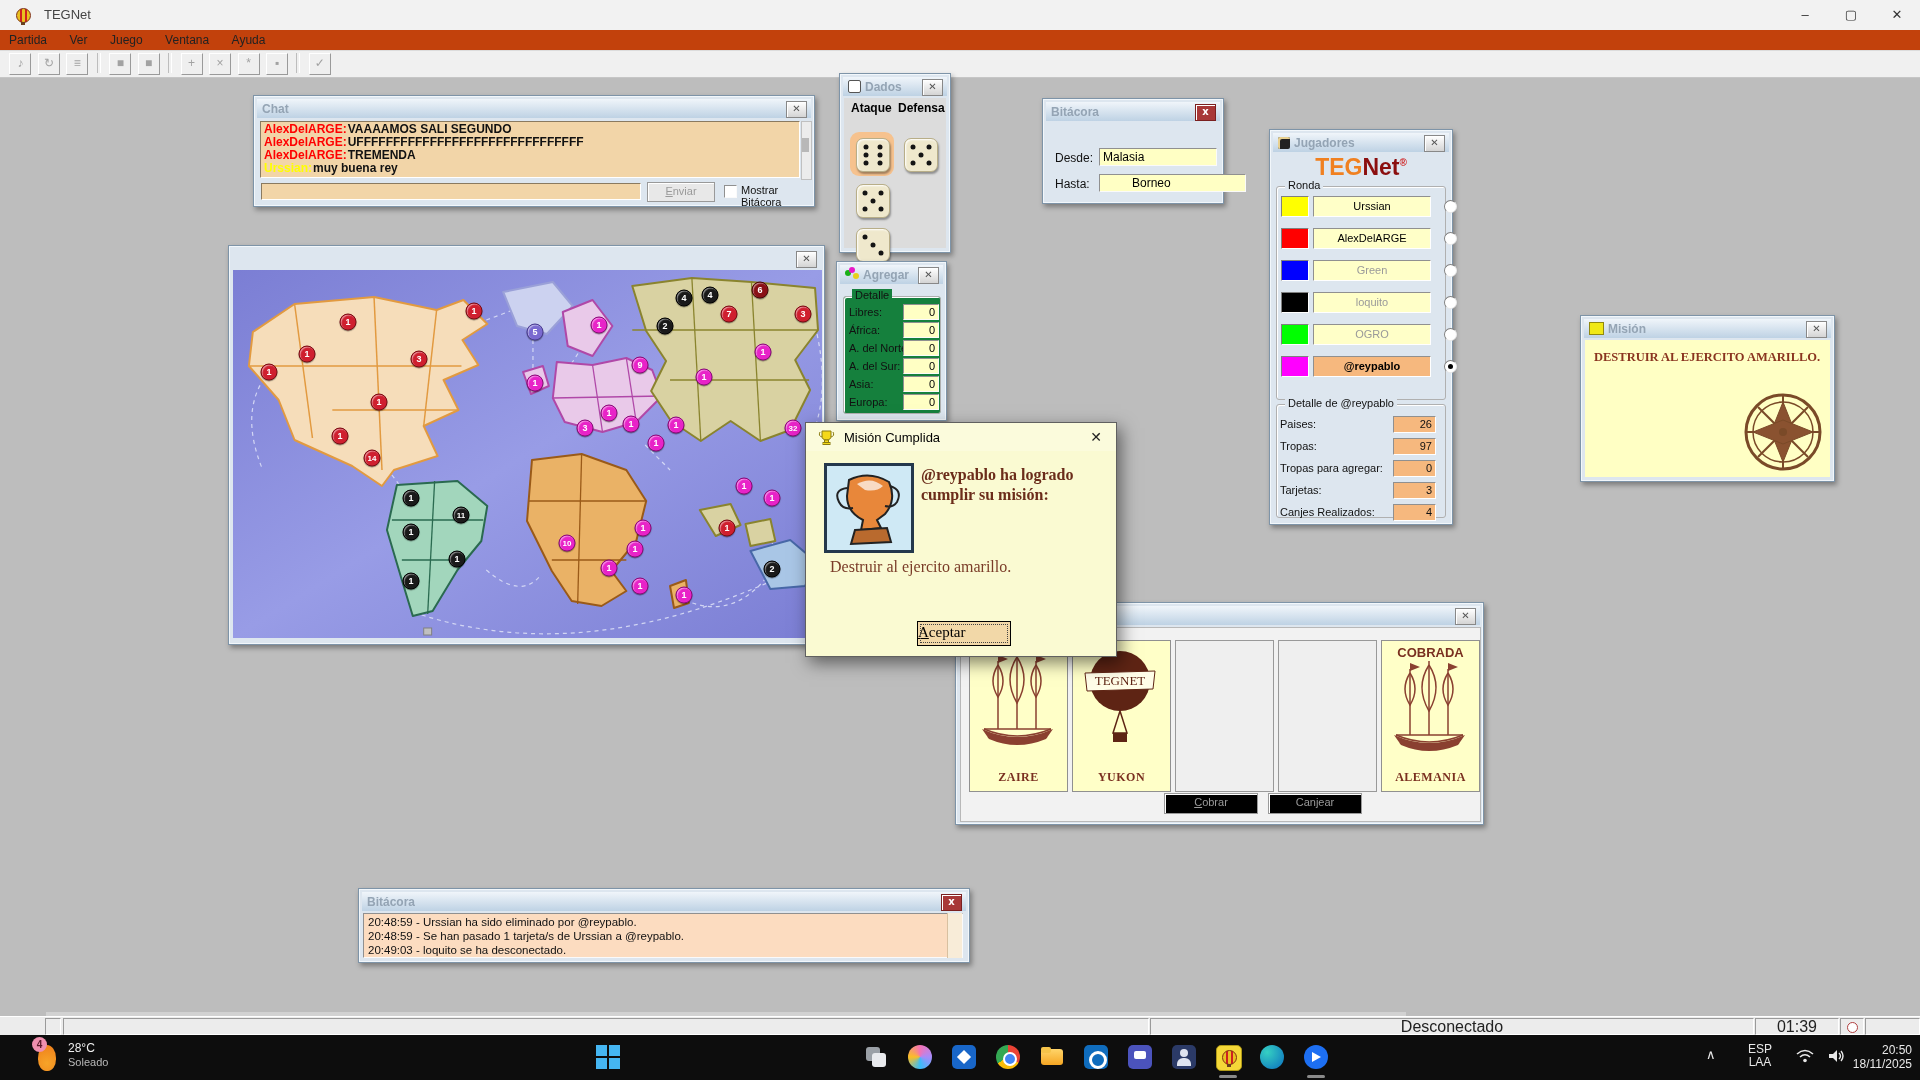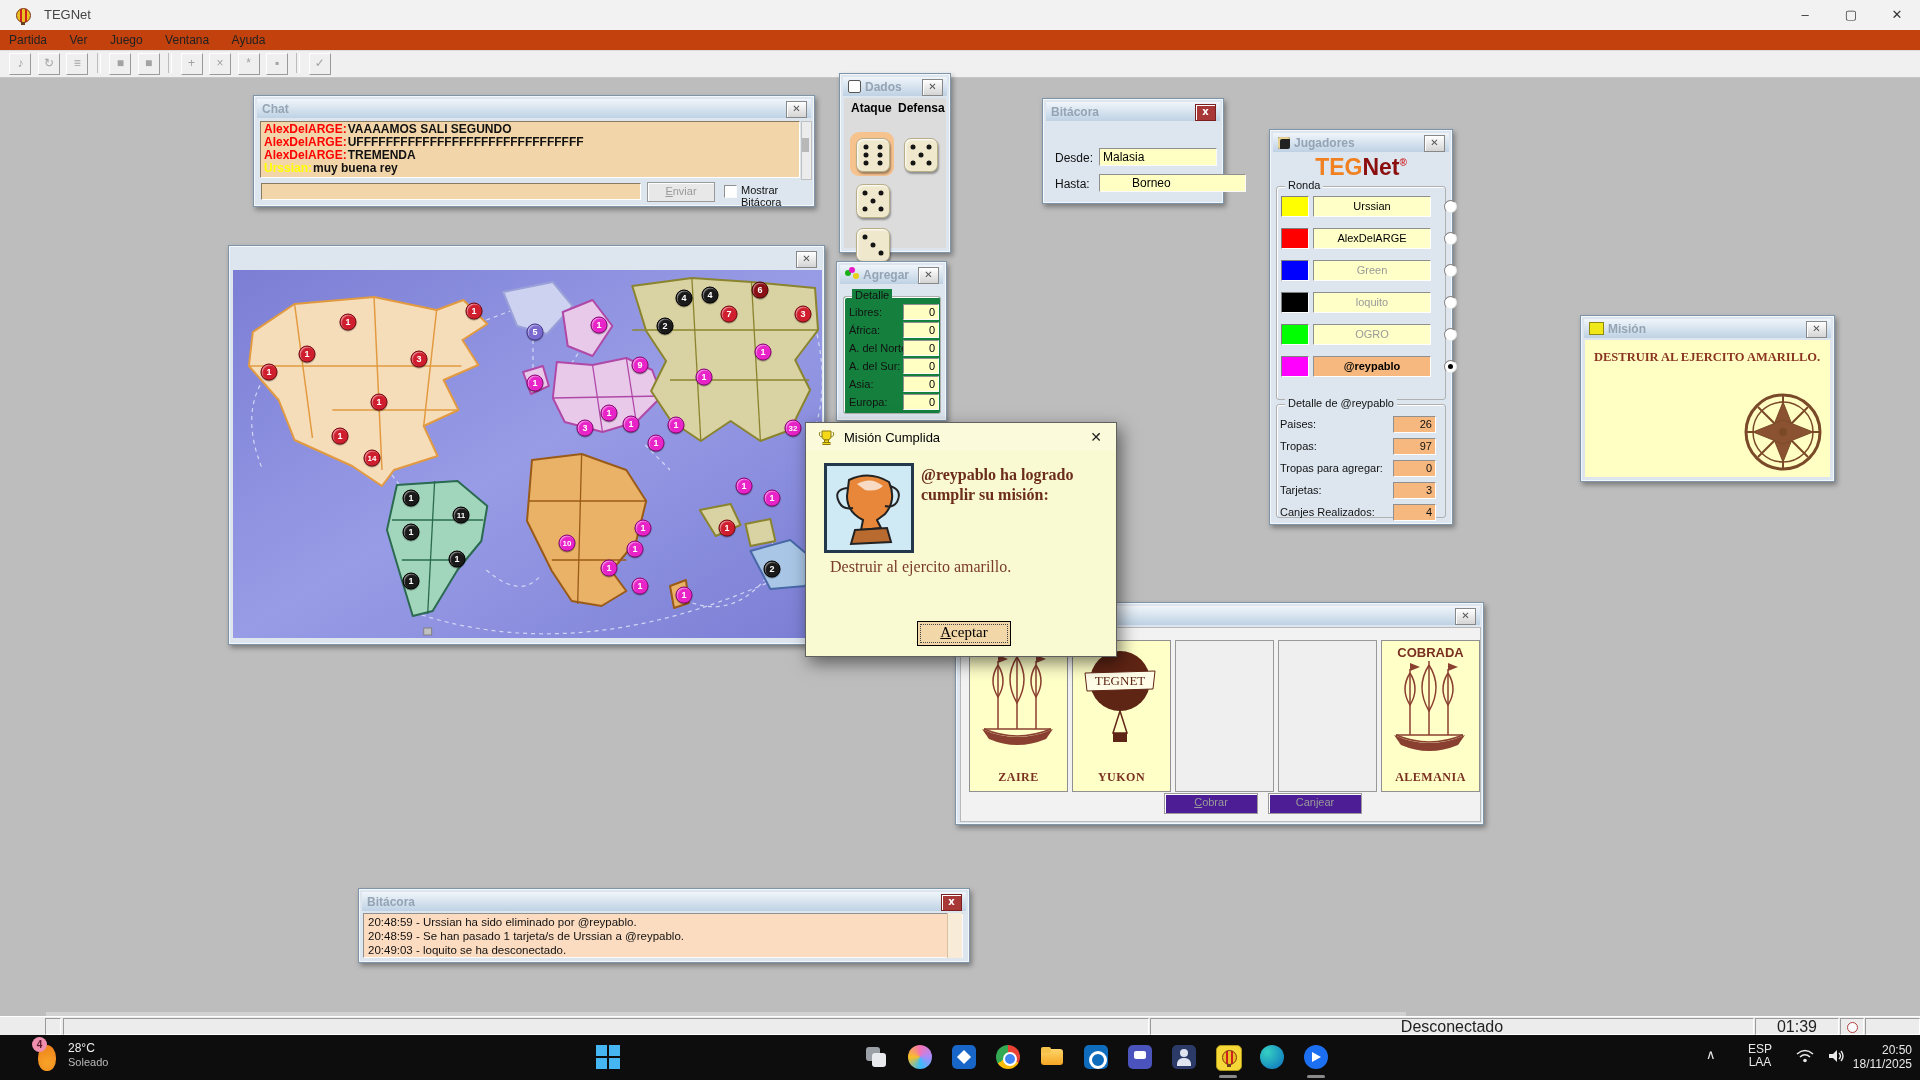--- a/index.html
+++ b/index.html
@@ -67,31 +67,31 @@
   .drow{position:absolute;left:10px;width:154px;height:16px;font-size:11px;color:#111;}
   .dval{position:absolute;right:-2px;top:-2px;width:38px;height:15px;background:#f6b87e;border:1px solid;border-color:#909090 #fff #fff #909090;font-size:11px;text-align:right;padding-right:3px;line-height:15px;}
   
   #dlg{left:805px;top:422px;width:310px;height:233px;background:#fafad2;border:1px solid #606060;box-shadow:4px 6px 16px rgba(0,0,0,.5);z-index:40;}
   #dlg-title{left:0;top:0;width:100%;height:28px;background:#fbfbdc;}
   #dlg-title-text{left:38px;top:7px;font-size:13px;color:#000;}
   #dlg-x{right:0px;top:0px;width:40px;height:28px;text-align:center;line-height:28px;color:#222;font-size:14px;}
   #trophy{left:18px;top:40px;width:84px;height:84px;background:#cfe9f5;border:3px solid #24384c;}
   #dlg-head{left:115px;top:42px;width:188px;font-family:"Liberation Serif",serif;font-weight:bold;font-size:16px;color:#6b2c1a;line-height:20px;}
   #dlg-body{left:24px;top:135px;font-family:"Liberation Serif",serif;font-size:16px;color:#7a3c28;}
-  #dlg-btn{left:111px;top:198px;width:92px;height:23px;background:#f2d8a8;border:1px solid #000;outline:1px dotted #444;outline-offset:-4px;font-family:"Liberation Serif",serif;font-size:15px;color:#000;text-align:center;line-height:21px;display:inline-block;}
+  #dlg-btn{left:111px;top:198px;width:92px;height:23px;background:#f2d8a8;border:1px solid #000;outline:1px dotted #444;outline-offset:-4px;font-family:"Liberation Serif",serif;font-size:15px;color:#000;text-align:left;line-height:21px;display:inline-block;}
   
   #mision-body{left:4px;top:24px;width:245px;height:137px;background:#ffffc4;}
   #mision-text{position:absolute;left:9px;top:10px;font-family:"Liberation Serif",serif;font-weight:bold;font-size:12.5px;color:#8a3520;}
   
   #cards-body{left:4px;top:24px;width:519px;height:193px;background:#f2f2f2;border:1px solid #b8b8b8;}
   .card{position:absolute;top:12px;width:97px;height:150px;background:#ffffc8;border:1px solid #909090;}
   .card.empty{background:#efefef;border:1px solid #999;}
   .cardlabel{position:absolute;left:0;bottom:6px;width:100%;text-align:center;font-family:"Liberation Serif",serif;font-weight:bold;font-size:12px;color:#7a3020;letter-spacing:.5px;}
   .cardbadge{position:absolute;left:0;top:4px;width:100%;text-align:center;font-size:13px;font-weight:bold;color:#7a3020;}
-  .cbtn{position:absolute;top:165px;width:92px;height:19px;background:#4c1d95;border:1px solid #9a9a9a;box-shadow:inset 1px 1px 0 #fff;color:#9a9a9a;font-size:11px;text-align:center;line-height:17px;display:inline-block;}
+  .cbtn{position:absolute;top:165px;width:92px;height:19px;background:#000000;border:1px solid #9a9a9a;box-shadow:inset 1px 1px 0 #fff;color:#9a9a9a;font-size:11px;text-align:center;line-height:17px;display:inline-block;}
   
   #bit-body{left:4px;top:24px;width:600px;height:45px;background:#fcdcc0;padding:1px 4px;box-sizing:border-box;}
   .bitline{font-size:11.5px;color:#111;line-height:14px;white-space:nowrap;}
   
   #statusbar{left:0;top:1016px;width:1920px;height:19px;background:#ececec;border-top:1px solid #fff;}
   .spanel{position:absolute;top:1px;height:15px;border:1px solid;border-color:#9a9a9a #fff #fff #9a9a9a;font-size:16px;color:#222;text-align:center;line-height:15px;}
   #hscroll{left:45px;top:1011px;width:1360px;height:4px;background:#d2d2d2;border:1px solid #bdbdbd;}
   
   #taskbar{left:0;top:1035px;width:1920px;height:45px;background:#0d0d0d;}
   .tkicon{position:absolute;top:10px;width:24px;height:24px;}

